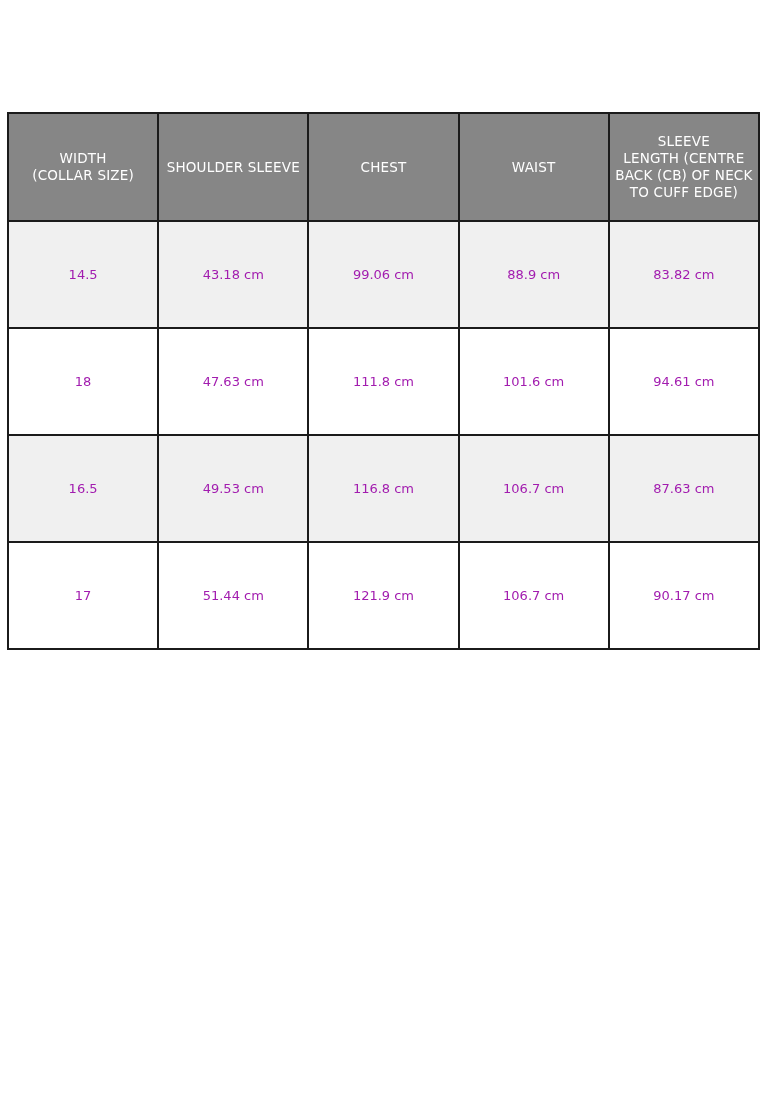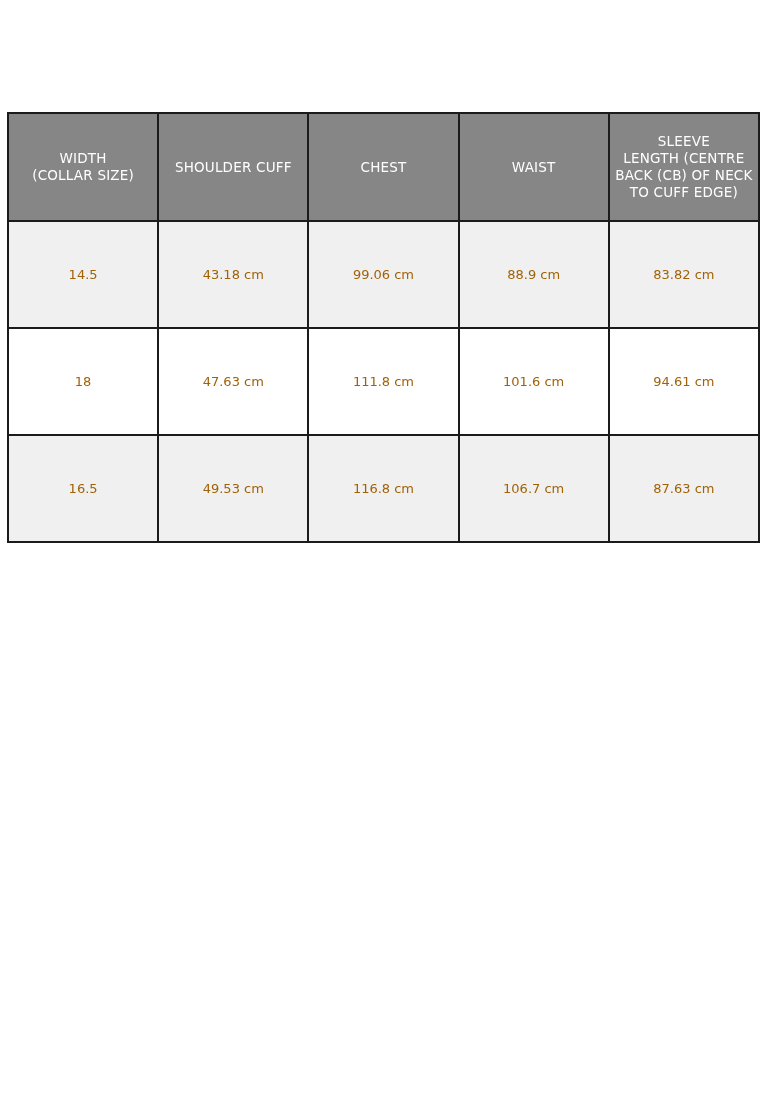--- a/index.html
+++ b/index.html
@@ -42,39 +42,39 @@
     font-weight: normal;
     font-size: 13.5px;
     line-height: 17px;
     height: 106px;
     white-space: pre-line;
     letter-spacing: 0.2px;
     margin-top: 44px;
   }
   table.size-chart td {
     background: #ffffff;
-    color: #a16207;
+    color: #a21caf;
     font-size: 13px;
     height: 105px;
   }
   table.size-chart tr.alt td {
     background: #f0f0f0;
   }
 </style>
 </head>
 <body>
 
 <div class="page">
   <div class="table-wrap">
     <table class="size-chart">
       <thead>
         <tr>
           <th>WIDTH
 (COLLAR SIZE)</th>
-          <th>SHOULDER CUFF</th>
+          <th>SHOULDER SLEEVE</th>
           <th>CHEST</th>
           <th>WAIST</th>
           <th>SLEEVE
 LENGTH (CENTRE
 BACK (CB) OF NECK
 TO CUFF EDGE)</th>
         </tr>
       </thead>
       <tbody>
         <tr class="alt">
@@ -91,16 +91,23 @@
           <td>101.6 cm</td>
           <td>94.61 cm</td>
         </tr>
         <tr class="alt">
           <td>16.5</td>
           <td>49.53 cm</td>
           <td>116.8 cm</td>
           <td>106.7 cm</td>
           <td>87.63 cm</td>
         </tr>
+        <tr>
+          <td>17</td>
+          <td>51.44 cm</td>
+          <td>121.9 cm</td>
+          <td>106.7 cm</td>
+          <td>90.17 cm</td>
+        </tr>
       </tbody>
     </table>
   </div>
 </div>
 
 </body></html>

